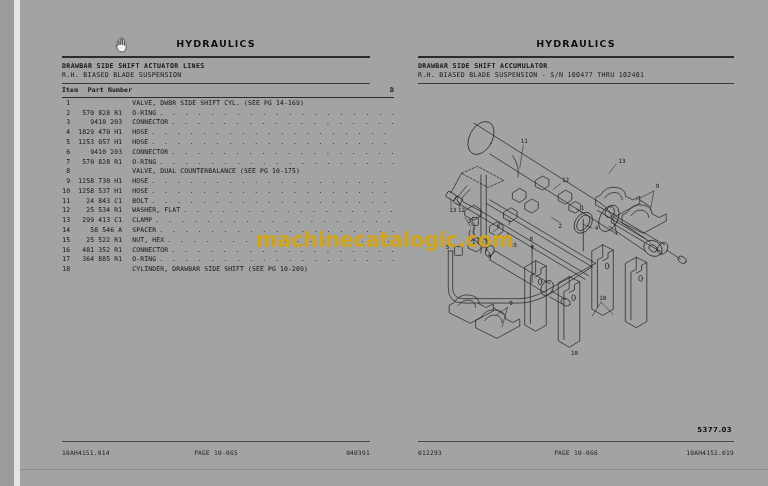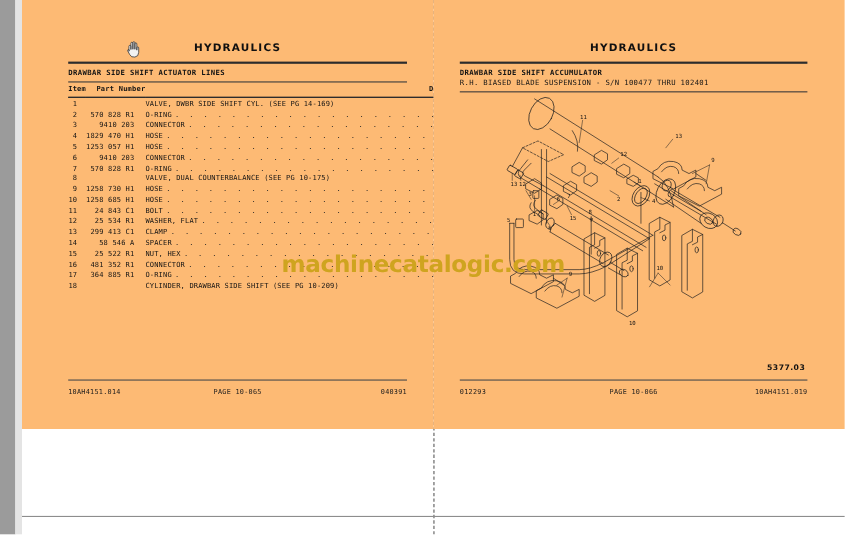--- a/index.html
+++ b/index.html
@@ -53,22 +53,22 @@
     left: 20px;
     right: 0;
     bottom: 16px;
     height: 1px;
     background: #8d8d8d;
   }
 
   .page {
     position: absolute;
     top: 0;
-    height: 390px;
-    background: #fdba74;
+    height: 486px;
+    background: #a3a3a3;
   }
   .page-left  { left: 20px;  width: 374px; }
   .page-right { left: 394px; width: 374px; }
 
   .page-inner {
     position: absolute;
     left: 42px;
     right: 24px;
     top: 34px;
     bottom: 30px;
@@ -239,20 +239,21 @@
                      L2.2 10.4 Q1.7 9.5 2.5 9.0 Q3.2 8.6 3.7 9.5 Z" fill="#f2f2f2" stroke="#3c3c3c" stroke-width="0.75" stroke-linejoin="round"></path>
           </svg>
         </div>
         <div class="doc-title">HYDRAULICS</div>
       </div>
 
       <div class="rule-heavy"></div>
 
       <div class="sub-title">
         <div class="l1">DRAWBAR SIDE SHIFT ACTUATOR LINES</div>
+        <div class="l2">R.H. BIASED BLADE SUSPENSION</div>
       </div>
 
       <div class="rule-light"></div>
 
       <table class="parts">
         <thead>
           <tr>
             <th class="c-item">Item</th>
             <th class="c-part">Part Number</th>
             <th class="c-desc">Description</th>
@@ -352,21 +353,21 @@
               <td class="c-desc">
                 <div class="desc-wrap">
                   <span class="desc-text">HOSE</span>
                   <span class="leader"></span>
                 </div>
               </td>
               <td class="c-qty">1</td>
             </tr>
             <tr>
               <td class="c-item">10</td>
-              <td class="c-part">1258 685 H1</td>
+              <td class="c-part">1258 537 H1</td>
               <td class="c-desc">
                 <div class="desc-wrap">
                   <span class="desc-text">HOSE</span>
                   <span class="leader"></span>
                 </div>
               </td>
               <td class="c-qty">1</td>
             </tr>
             <tr>
               <td class="c-item">11</td>

